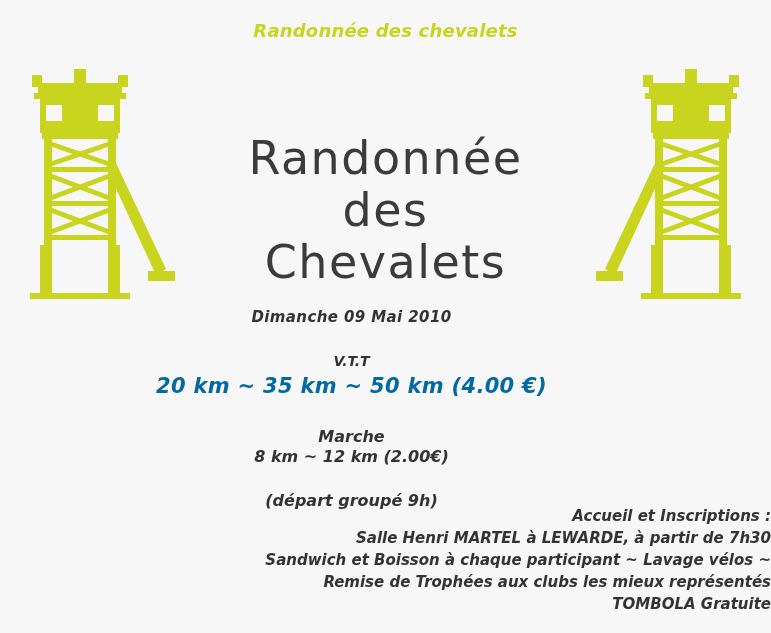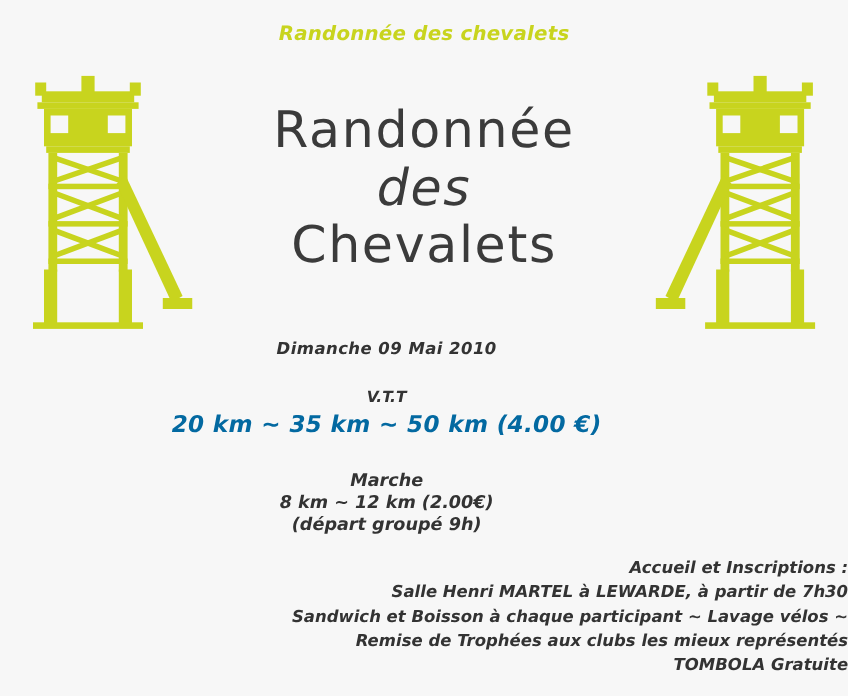--- a/index.html
+++ b/index.html
@@ -53,22 +53,22 @@
     width: 421px;
     text-align: center;
     color: #3b3b3b;
     font-family: "DejaVu Sans", sans-serif;
     font-size: 46px;
     line-height: 52px;
     font-weight: normal;
     letter-spacing: 1.5px;
   }
   .big-title .line { display: block; white-space: nowrap; }
-  .big-title .line1 { letter-spacing: 1.5px; }
-  .big-title .line2 { letter-spacing: 1.5px; font-style: italic; }
+  .big-title .line1 { letter-spacing: 1.5px; margin-top: 40px; }
+  .big-title .line2 { letter-spacing: 1.5px; }
   .big-title .line3 { letter-spacing: 1.5px; }
 
   
   .info {
     position: absolute;
     left: 0;
     width: 703px;
     text-align: center;
     color: #333;
   }
@@ -99,21 +99,21 @@
     font-weight: bold;
     font-style: italic;
   }
   .marche-distances {
     top: 447px;
     font-size: 16px;
     font-weight: bold;
     font-style: italic;
   }
   .marche-depart {
-    top: 467px;
+    top: 491px;
     font-size: 16px;
     font-weight: bold;
     font-style: italic;
   }
 
   
   .bottom {
     position: absolute;
     top: 505px;
     left: 0;

